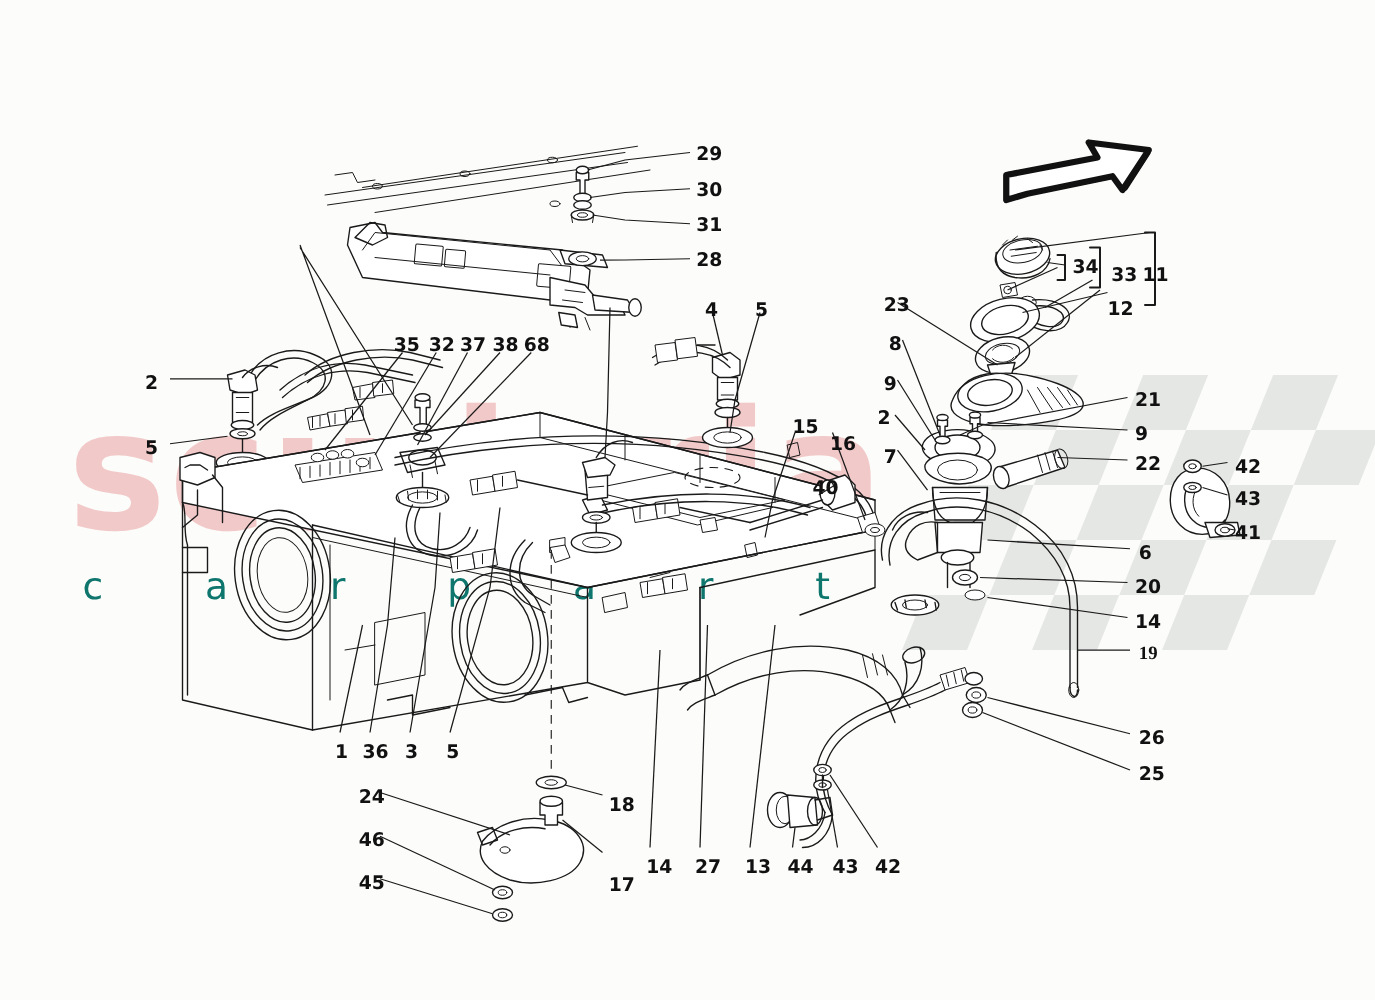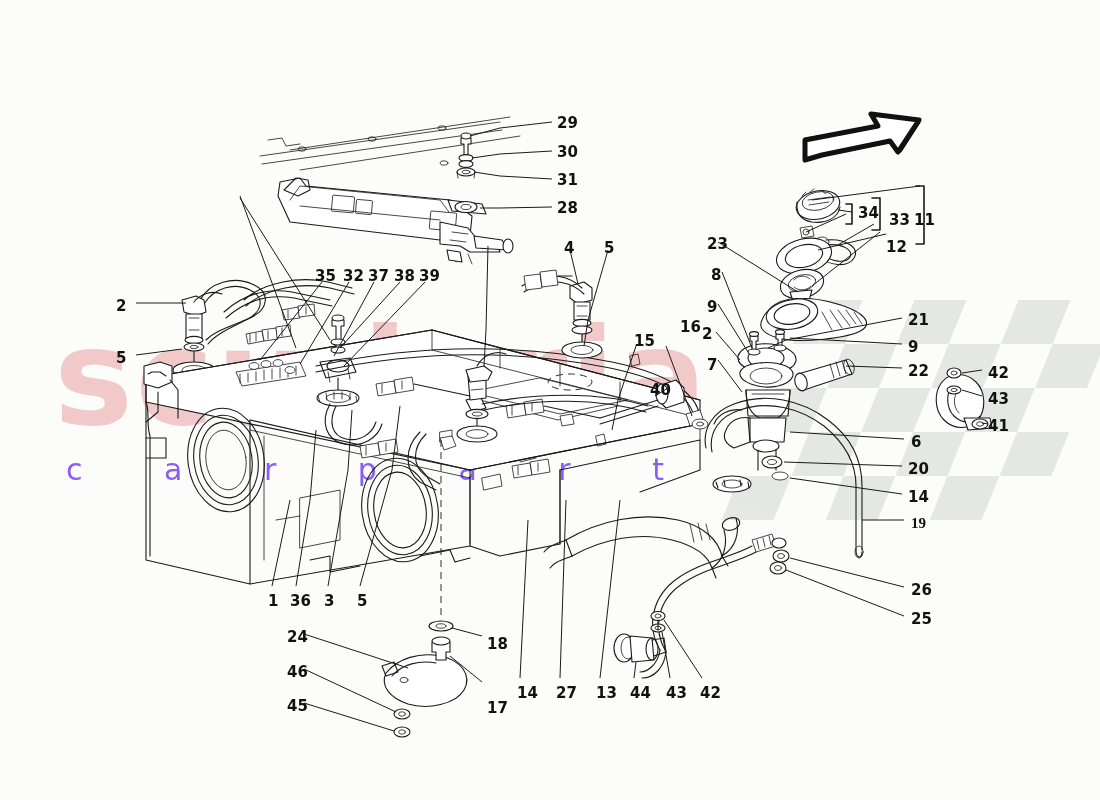--- a/index.html
+++ b/index.html
@@ -66,21 +66,21 @@
         <i style="left: 104px; top: 88px; background: rgb(226, 228, 225);"></i>
         <i style="left: 208px; top: 88px; background: rgb(226, 228, 225);"></i>
       <i style="left: 52px; top: 132px; background: rgb(226, 228, 225);"></i>
         <i style="left: 156px; top: 132px; background: rgb(226, 228, 225);"></i>
         <i style="left: 260px; top: 132px; background: rgb(226, 228, 225);"></i>
       <i style="left: 0px; top: 176px; background: rgb(226, 228, 225);"></i>
         <i style="left: 104px; top: 176px; background: rgb(226, 228, 225);"></i>
         <i style="left: 208px; top: 176px; background: rgb(226, 228, 225);"></i>
     </div>
     <div class="wm-scuderia" style="color: rgb(242, 201, 201);">scuderia</div>
-    <div class="wm-carpart" style="color: #8b5cf6;">c a r   p a r t</div>
+    <div class="wm-carpart" style="color: #0f766e;">c a r   p a r t</div>
   </div>
 
   <svg class="art" viewBox="0 0 1100 800">
 
     <g>
       <path class="arrow3d" d="M806,158 L806,140 L880,128 L874,118 L918,122 L900,150 L893,140 L823,154 Z" transform="translate(0,0)"></path>
       <path class="arrow3d" d="M805,160 L805,140 L878,126 L871,114 L919,120 L898,152 L890,141 L822,155 Z"></path>
     </g>
 
     <g>
@@ -552,23 +552,23 @@
       <div class="cal" style="left: 911px; top: 583px;">26</div>
       <div class="cal" style="left: 911px; top: 612px;">25</div>
       <div class="cal" style="left: 564px; top: 241px;">4</div>
       <div class="cal" style="left: 604px; top: 241px;">5</div>
       <div class="cal" style="left: 116px; top: 299px;">2</div>
       <div class="cal" style="left: 116px; top: 351px;">5</div>
       <div class="cal" style="left: 315px; top: 269px;">35</div>
       <div class="cal" style="left: 343px; top: 269px;">32</div>
       <div class="cal" style="left: 368px; top: 269px;">37</div>
       <div class="cal" style="left: 394px; top: 269px;">38</div>
-      <div class="cal" style="left: 419px; top: 269px;">39</div>
+      <div class="cal" style="left: 419px; top: 269px;">68</div>
       <div class="cal" style="left: 634px; top: 334px;">15</div>
-      <div class="cal" style="left: 664px; top: 320px; margin-left: 16px;">16</div>
+      <div class="cal" style="left: 664px; top: 348px;">16</div>
       <div class="cal" style="left: 650px; top: 383px;">40</div>
       <div class="cal" style="left: 268px; top: 594px;">1</div>
       <div class="cal" style="left: 290px; top: 594px;">36</div>
       <div class="cal" style="left: 324px; top: 594px;">3</div>
       <div class="cal" style="left: 357px; top: 594px;">5</div>
       <div class="cal" style="left: 487px; top: 637px;">18</div>
       <div class="cal" style="left: 287px; top: 630px;">24</div>
       <div class="cal" style="left: 287px; top: 665px;">46</div>
       <div class="cal" style="left: 287px; top: 699px;">45</div>
       <div class="cal" style="left: 487px; top: 686px; margin-top: 15px;">17</div>

